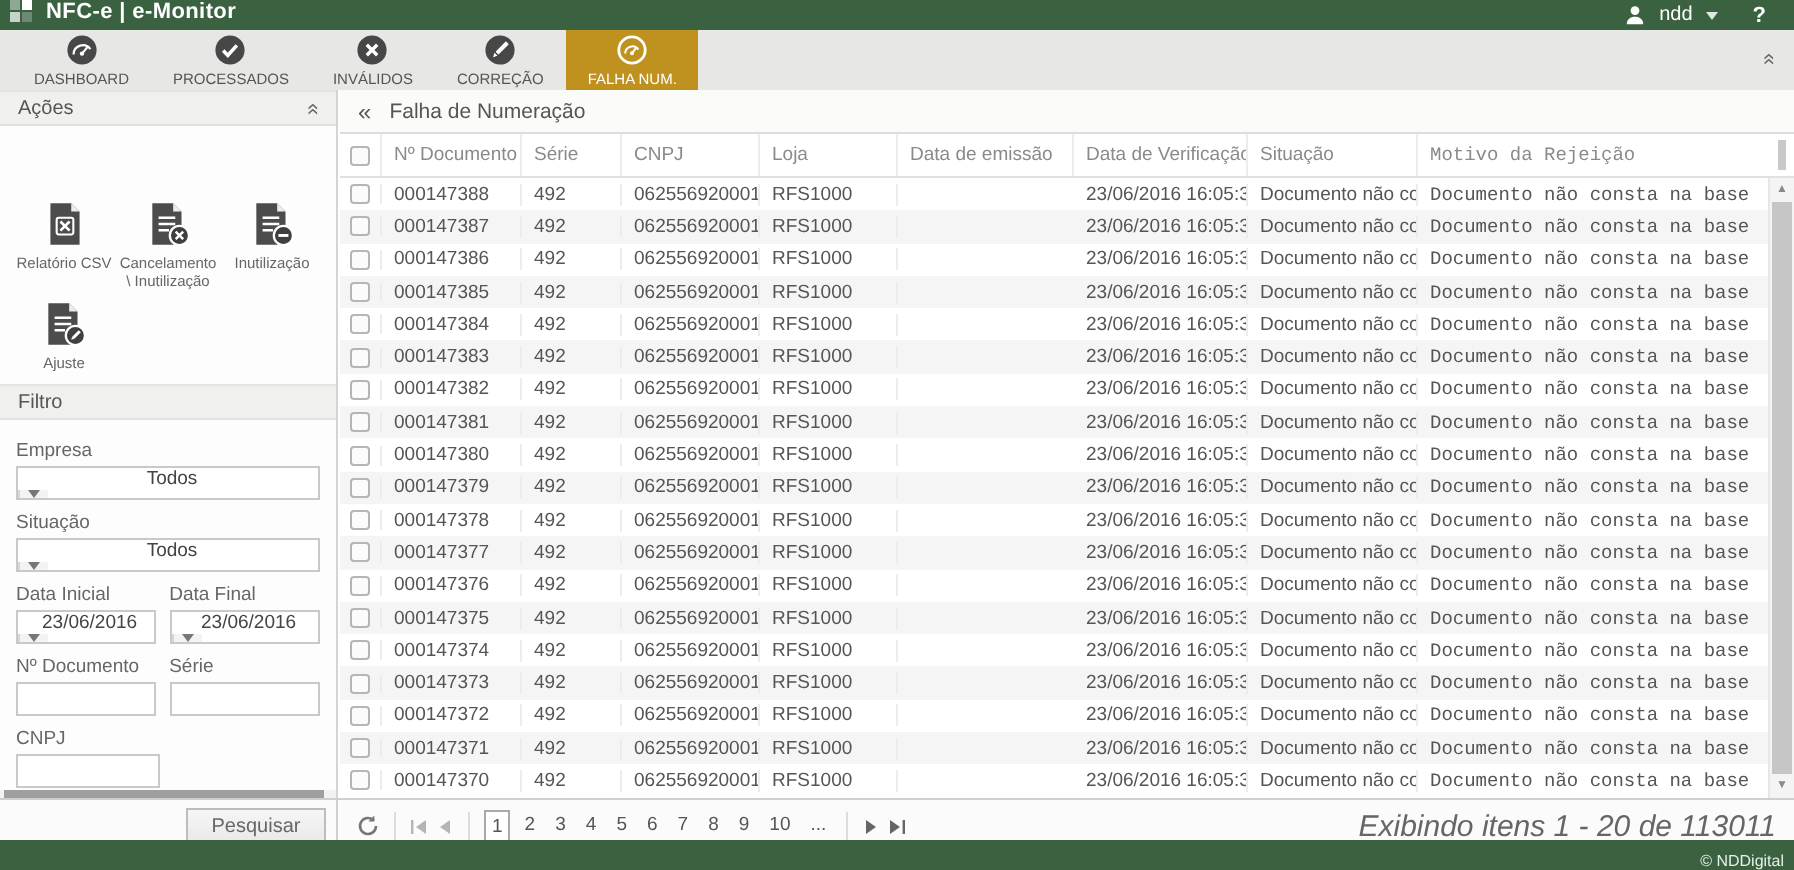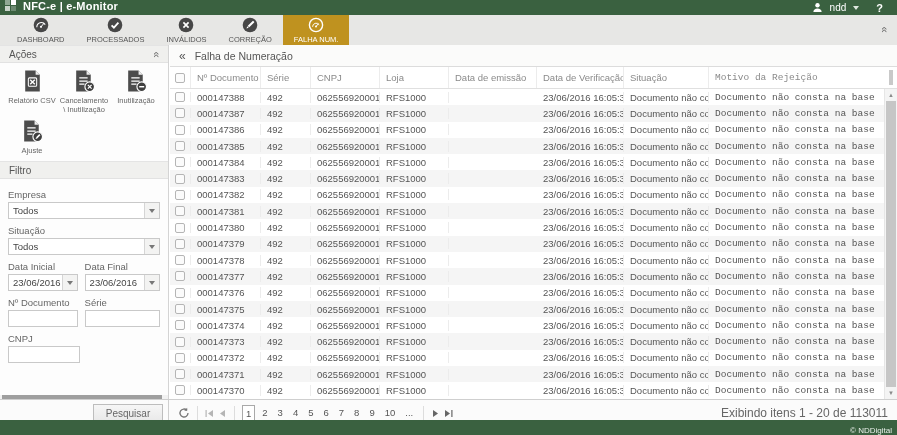--- a/index.html
+++ b/index.html
@@ -23,28 +23,28 @@
   .tab .tlabel { font-size:7.5px; color:#555; white-space:nowrap; }
   .tab.active { background:#bf921f; }
   .tab.active .tlabel { color:#fff; }
   .tabstrip .strip-collapse { position:absolute; right:10px; top:9px; }
 
   
   .sidebar { position:absolute; top:45px; left:0; width:169px; bottom:36px; background:#fdfdfd; border-right:1px solid #d4d4d4; overflow:hidden; }
   .panel-header { height:18px; background:#f0f0ee; border-top:1px solid #e4e4e4; border-bottom:1px solid #e2e2e2; display:flex; align-items:center; padding:0 9px; font-size:10px; color:#555; }
   .panel-header .chev { margin-left:auto; }
   .chev-up { display:inline-block; transform:rotate(90deg); font-size:11px; color:#666; line-height:1; }
-  .actions-grid { display:flex; flex-wrap:wrap; padding:5px 4px 2px 6px; row-gap:4px; }
+  .actions-grid { display:flex; flex-wrap:wrap; padding:5px 4px 2px 6px; row-gap:4px;margin-top:31px; }
   .action { width:52px; display:flex; flex-direction:column; align-items:center; text-align:center; font-size:7.5px; color:#666; gap:2px; cursor:pointer; line-height:1.2; }
   .action svg { display:block; }
 
   .filtro-header { margin-top:4px; }
   .fields { padding:4px 8px 0 8px; font-size:9.5px; color:#666; }
   .f-label { margin:6px 0 2px 0; }
-  .selectbox { height:17px; border:1px solid #c9c9c9; background:#fff; display:flex; align-items:center; font-size:9.5px; color:#444; cursor:pointer; }
+  .selectbox { height:17px; border:1px solid #c9c9c9; background:#fff; display:flex; align-items:center; font-size:9.5px; color:#444; cursor:pointer;flex-direction:column; }
   .selectbox .val { flex:1; padding-left:4px; white-space:nowrap; overflow:hidden; }
   .caret-box { width:15px; align-self:stretch; border-left:1px solid #d5d5d5; background:#f3f3f2; display:flex; align-items:center; justify-content:center; }
   .caret-box .tri { width:0; height:0; border-left:3px solid transparent; border-right:3px solid transparent; border-top:4px solid #777; }
   .two-col { display:flex; gap:7px; }
   .two-col .col1 { width:72px; } .two-col .col2 { width:78px; }
   .txtinput { width:100%; height:17px; border:1px solid #c9c9c9; background:#fff; font-size:9.5px; padding:0 3px; font-family:inherit; color:#444; }
   .sidebar .h-scroll { position:absolute; bottom:0; left:0; right:0; height:4px; background:#f2f2f2; }
   .sidebar .h-scroll .thumb { position:absolute; left:2px; top:0; height:4px; width:160px; background:#9f9f9f; }
 
   
@@ -79,21 +79,21 @@
 
   
   .bottombar { position:absolute; left:0; right:0; top:399px; height:27px; background:#fbfbfb; border-top:1px solid #cfcfcf; display:flex; }
   .bb-left { width:169px; border-right:1px solid #cfcfcf; display:flex; align-items:center; justify-content:flex-end; padding-right:5px; }
   .search-btn { width:70px; height:18px; background:linear-gradient(#f6f6f6,#e9e9e9); border:1px solid #bdbdbd; font-size:10px; color:#666; font-family:inherit; cursor:pointer; }
   .pager { flex:1; display:flex; align-items:center; gap:4px; padding:0 9px; }
   .pager svg { display:block; cursor:pointer; }
   .pg-sep { width:1px; height:14px; background:#ddd; margin:0 3px; }
   .page { min-width:9px; padding:0 3px; height:16px; line-height:15px; text-align:center; font-size:9.5px; color:#555; cursor:pointer; }
   .page.active { border:1px solid #a9a9a9; background:#fff; }
-  .pg-status { margin-left:auto; font-size:12px; color:#666; }
+  .pg-status { margin-left:auto; font-size:15px; color:#666;font-style:italic; }
 
   
   .footer { position:absolute; left:0; right:0; bottom:0; height:15px; background:#3a6140; color:#e9efe9; display:flex; align-items:flex-end; justify-content:flex-end; padding-right:5px; font-size:8px; }
 </style>
 </head>
 <body>
 
 <div class="topbar">
   <span class="logo">
       <i class="a"></i>

